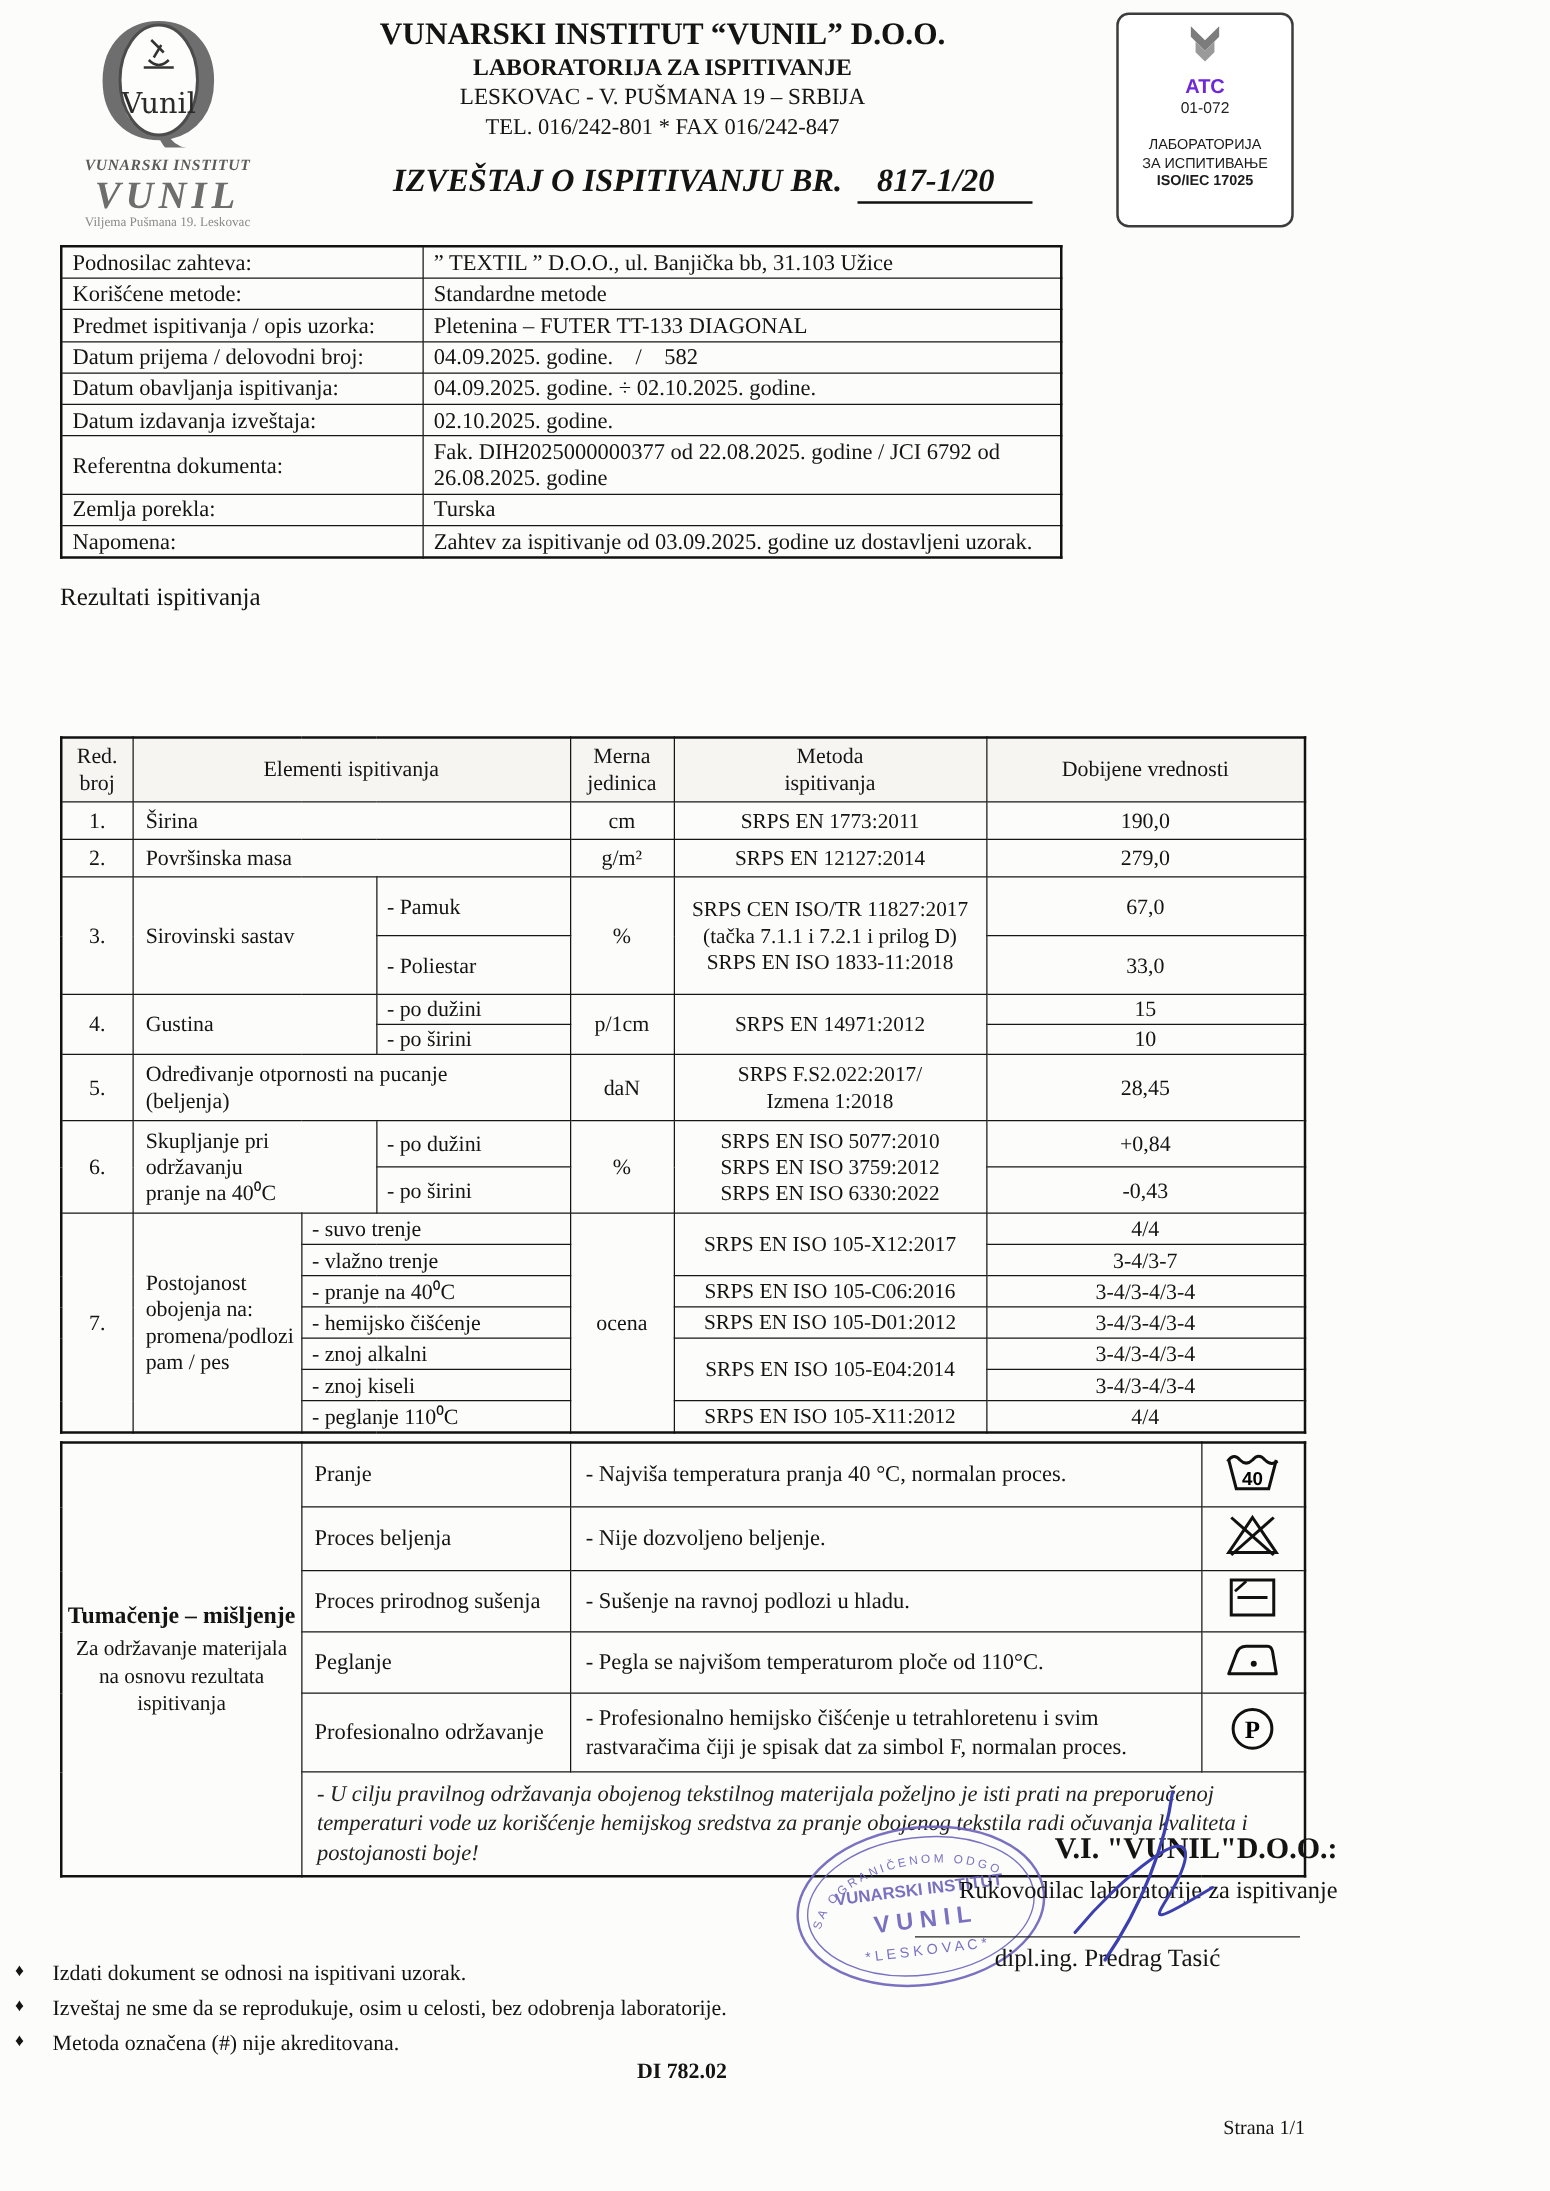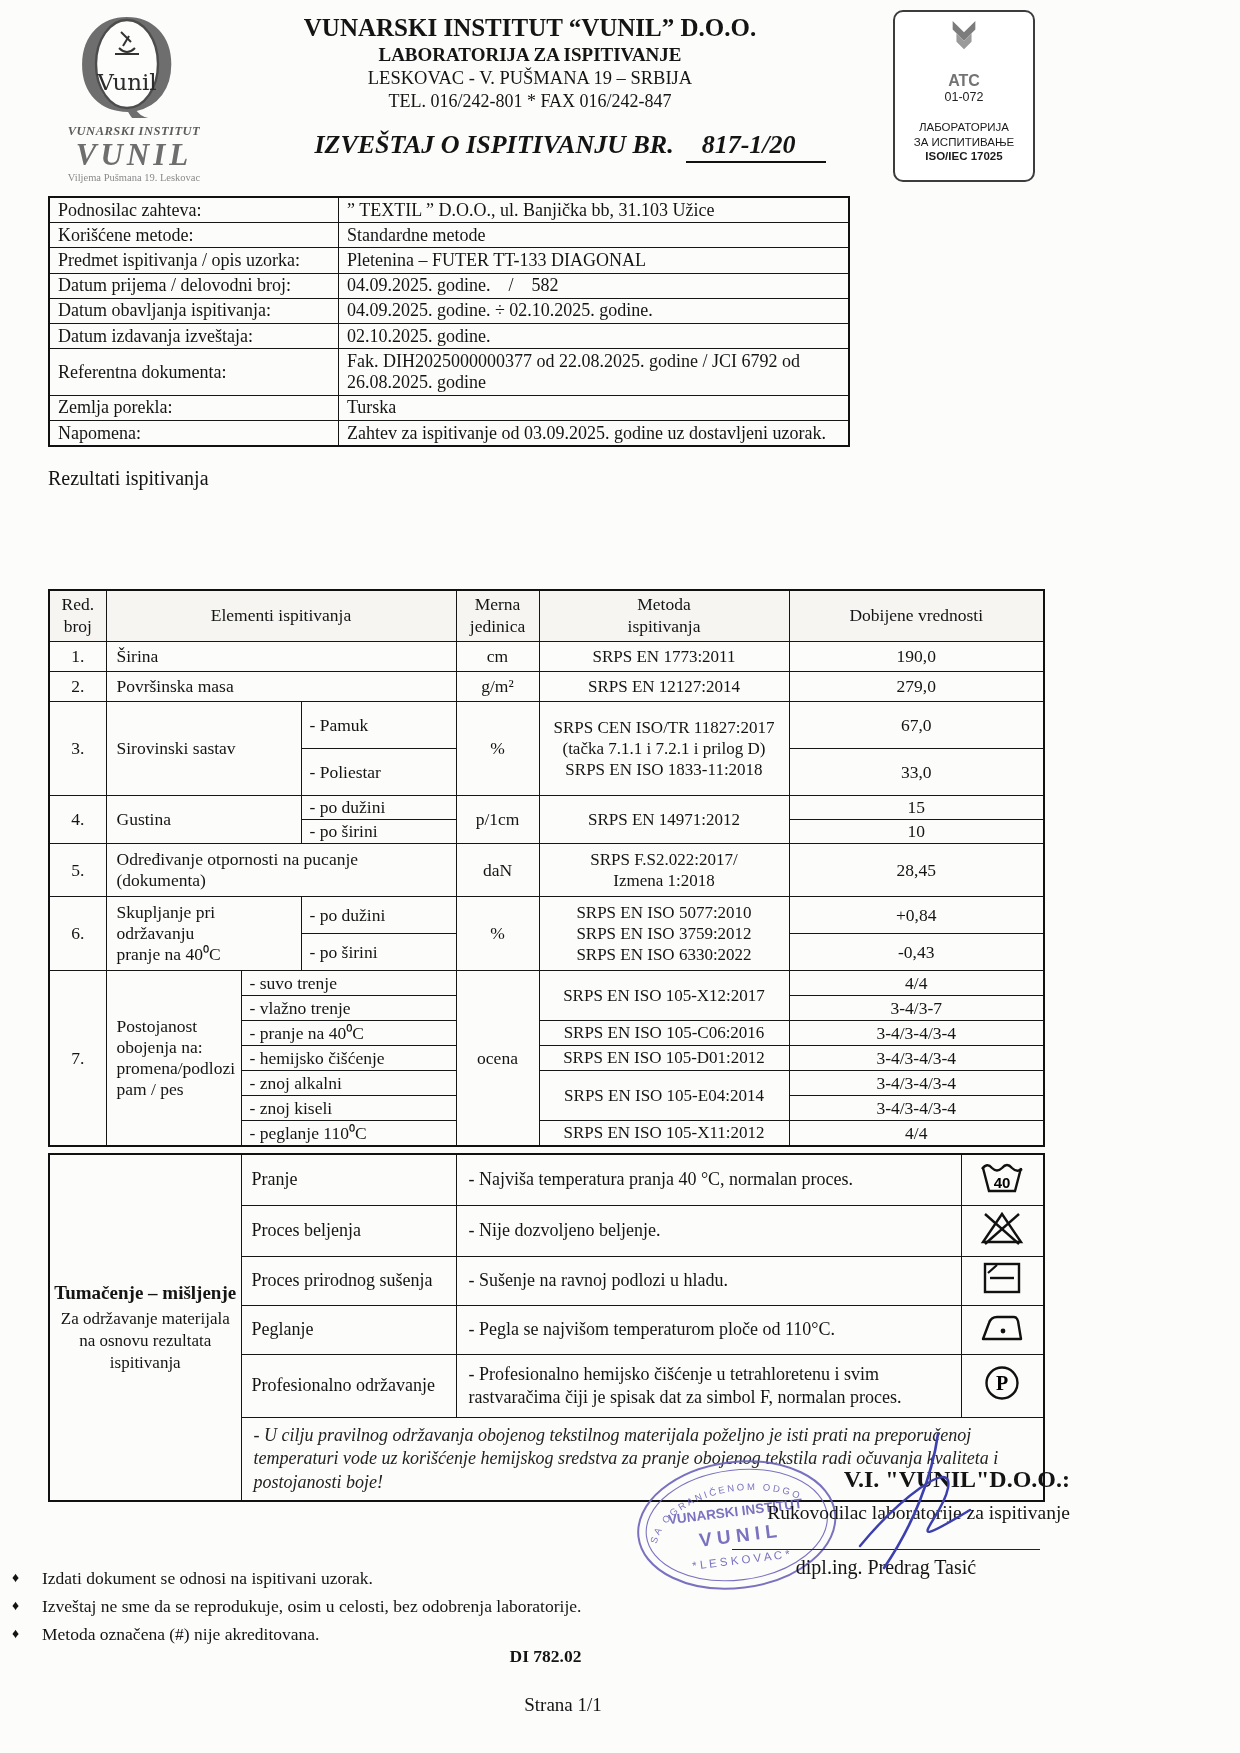--- a/index.html
+++ b/index.html
@@ -18,21 +18,21 @@
   .org-addr{font-size:18.5px;}
   .org-tel{font-size:18px;}
 
   .hdr-title{position:absolute;left:240px;top:130px;width:660px;text-align:center;white-space:nowrap;}
   .rpt-title{font-size:26px;font-weight:bold;font-style:italic;}
   .rpt-num{font-size:26px;font-weight:bold;font-style:italic;border-bottom:2.5px solid #111;
            padding:0 30px 1px 16px;margin-left:12px;display:inline-block;}
 
   .atc-box{position:absolute;left:893px;top:10px;width:142px;height:172px;border:2px solid #3c3c3c;
            border-radius:10px;text-align:center;padding-top:8px;box-sizing:border-box;background:#fff;}
-  .atc-name{font-size:16px;font-weight:bold;font-family:"Liberation Sans",sans-serif;color:#737373;margin-top:14px;text-align:center;}
+  .atc-name{font-size:16px;font-weight:bold;font-family:"Liberation Sans",sans-serif;color:#6d28d9;margin-top:2px;text-align:center;}
   .atc-num{font-size:12.5px;font-family:"Liberation Sans",sans-serif;color:#222;}
   .atc-l{font-size:11.5px;font-family:"Liberation Sans",sans-serif;color:#1a1a1a;line-height:1.3;}
   .atc-iso{font-size:11.5px;font-weight:bold;font-family:"Liberation Sans",sans-serif;color:#1a1a1a;}
   .atc-gap{height:16px;}
 
   
   .content{position:absolute;left:48px;top:196px;width:995px;}
   table{border-collapse:collapse;table-layout:fixed;width:802px;}
   td,th{border:1.6px solid #161616;font-weight:normal;overflow:hidden;}
   .info-table{border:2.6px solid #111;}
@@ -66,21 +66,21 @@
   .stamp{position:absolute;left:634px;top:1458px;transform:rotate(-7deg);opacity:.9;}
   .sig-company{position:absolute;left:700px;top:1466px;width:370px;text-align:right;font-size:24px;font-weight:bold;}
   .sig-role{position:absolute;left:700px;top:1502px;width:370px;text-align:right;font-size:19.5px;}
   .sig-line{position:absolute;left:732px;top:1549px;width:308px;border-top:1.7px solid #222;}
   .sig-name{position:absolute;left:732px;top:1556px;width:308px;text-align:center;font-size:20px;}
   .sig-svg{position:absolute;left:838px;top:1428px;}
 
   .fnote{position:absolute;left:12px;display:flex;font-size:17.5px;}
   .diam{width:30px;text-align:left;font-size:14px;padding-top:2px;}
   .doc-code{position:absolute;left:48px;top:1646px;width:995px;text-align:center;font-size:17.5px;font-weight:bold;}
-  .page-num{position:absolute;left:57px;top:1694px;width:1012px;text-align:center;font-size:19px;}
+  .page-num{position:absolute;left:32px;top:1694px;width:1012px;text-align:right;font-size:16px;}
 </style>
 </head>
 <body>
 
 <div class="page">
 
   <div class="hdr-logo">
     <svg width="190" height="112" viewBox="0 0 190 112">
       <text x="36" y="104" font-family="DejaVu Serif, serif" font-size="126" fill="#6e6e6e">Q</text>
       <ellipse cx="88" cy="58" rx="31" ry="44" fill="#fdfdfc" stroke="#4c4c4c" stroke-width="2.4"></ellipse>
@@ -232,21 +232,21 @@
         <td class="c">15</td>
       </tr>
       <tr class="h21">
         <td class="sub">- po širini</td>
         <td class="c">10</td>
       </tr>
       <tr class="h50">
         <td class="c">5.</td>
         <td colspan="3" class="el">
           <div>Određivanje otpornosti na pucanje</div>
-              <div>(dokumenta)</div>
+              <div>(beljenja)</div>
         </td>
         <td class="c">daN</td>
         <td class="meth">
           <div>SRPS F.S2.022:2017/</div>
               <div>Izmena 1:2018</div>
         </td>
         <td class="c">28,45</td>
       </tr>
       <tr class="h34">
         <td class="c" rowspan="2">6.</td>

